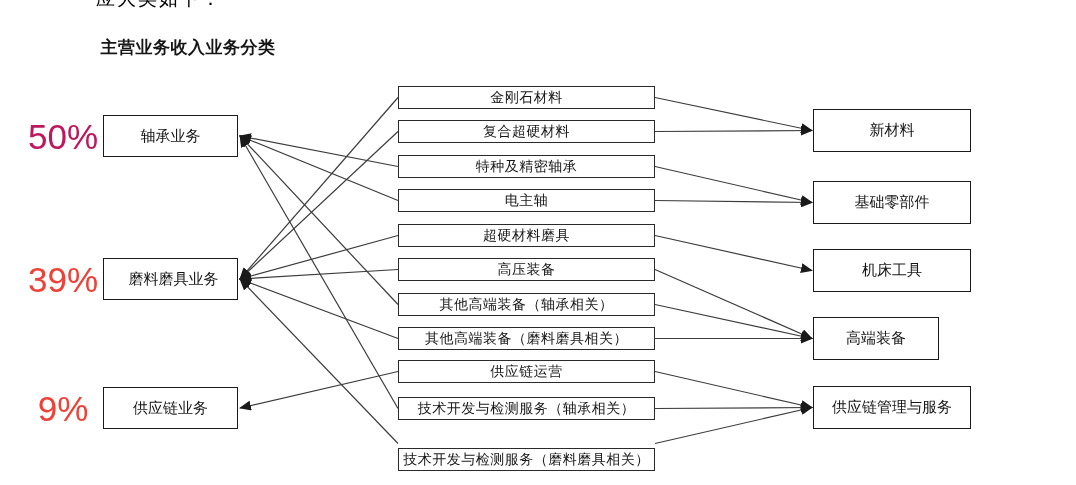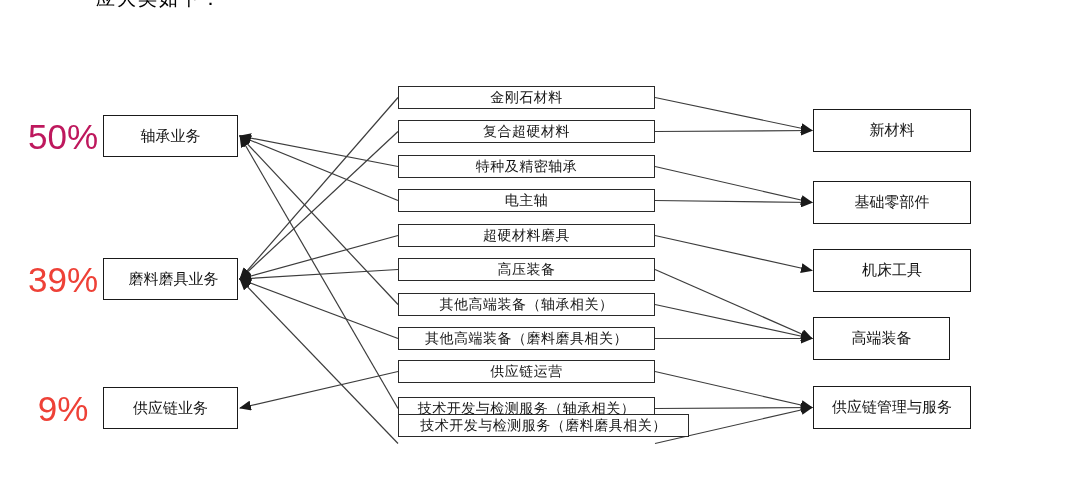--- a/index.html
+++ b/index.html
@@ -60,20 +60,21 @@
     font-size: 35px;
     line-height: 1;
     font-weight: 400;
   }
 </style>
 </head>
 <body>
 
 <div class="page">
   <div class="intro">应大类如下：</div>
+  <div class="hdr hdr-left">主营业务收入业务分类</div>
   <svg id="links" width="1076" height="485">
     <defs>
       <marker id="arrow" markerUnits="userSpaceOnUse" markerWidth="12" markerHeight="10" refX="11" refY="5" orient="auto">
         <path d="M0,0 L12,5 L0,10 Z" fill="#1a1a1a"></path>
       </marker>
     </defs>
     <g id="edge-group">
         <line x1="398" y1="166.5" x2="240" y2="136" stroke="#3c3c3c" stroke-width="1.2" marker-end="url(#arrow)"></line>
         <line x1="398" y1="200.5" x2="240" y2="136" stroke="#3c3c3c" stroke-width="1.2" marker-end="url(#arrow)"></line>
         <line x1="398" y1="304.5" x2="240" y2="136" stroke="#3c3c3c" stroke-width="1.2" marker-end="url(#arrow)"></line>
@@ -108,20 +109,20 @@
       <div class="node-box box-mid" style="left: 398px; top: 86px; width: 257px; height: 23px;">金刚石材料</div>
       <div class="node-box box-mid" style="left: 398px; top: 120px; width: 257px; height: 23px;">复合超硬材料</div>
       <div class="node-box box-mid" style="left: 398px; top: 155px; width: 257px; height: 23px;">特种及精密轴承</div>
       <div class="node-box box-mid" style="left: 398px; top: 189px; width: 257px; height: 23px;">电主轴</div>
       <div class="node-box box-mid" style="left: 398px; top: 224px; width: 257px; height: 23px;">超硬材料磨具</div>
       <div class="node-box box-mid" style="left: 398px; top: 258px; width: 257px; height: 23px;">高压装备</div>
       <div class="node-box box-mid" style="left: 398px; top: 293px; width: 257px; height: 23px;">其他高端装备（轴承相关）</div>
       <div class="node-box box-mid" style="left: 398px; top: 327px; width: 257px; height: 23px;">其他高端装备（磨料磨具相关）</div>
       <div class="node-box box-mid" style="left: 398px; top: 360px; width: 257px; height: 23px;">供应链运营</div>
       <div class="node-box box-mid" style="left: 398px; top: 397px; width: 257px; height: 23px;">技术开发与检测服务（轴承相关）</div>
-      <div class="node-box box-mid" style="left: 398px; top: 414px; width: 291px; height: 23px; font-family: Liberation Serif, serif;">技术开发与检测服务（磨料磨具相关）</div>
+      <div class="node-box box-mid" style="left: 398px; top: 448px; width: 257px; height: 23px; font-family: Liberation Serif, serif;">技术开发与检测服务（磨料磨具相关）</div>
       <div class="node-box box-right" style="left: 813px; top: 109px; width: 158px; height: 43px;">新材料</div>
       <div class="node-box box-right" style="left: 813px; top: 181px; width: 158px; height: 43px;">基础零部件</div>
       <div class="node-box box-right" style="left: 813px; top: 249px; width: 158px; height: 43px;">机床工具</div>
-      <div class="node-box box-right" style="left: 813px; top: 317px; width: 137px; height: 43px; font-family: Liberation Mono, monospace;">高端装备</div>
+      <div class="node-box box-right" style="left: 813px; top: 317px; width: 126px; height: 43px; font-family: Liberation Mono, monospace;">高端装备</div>
       <div class="node-box box-right" style="left: 813px; top: 386px; width: 158px; height: 43px;">供应链管理与服务</div>
     </div>
 </div>
 
 </body></html>

